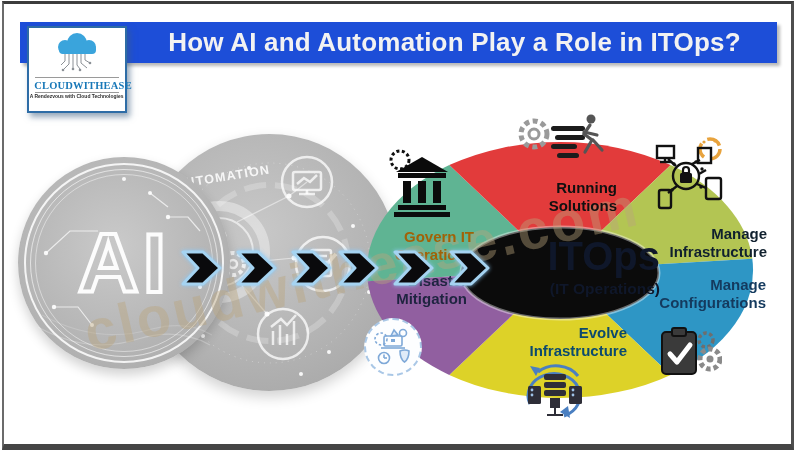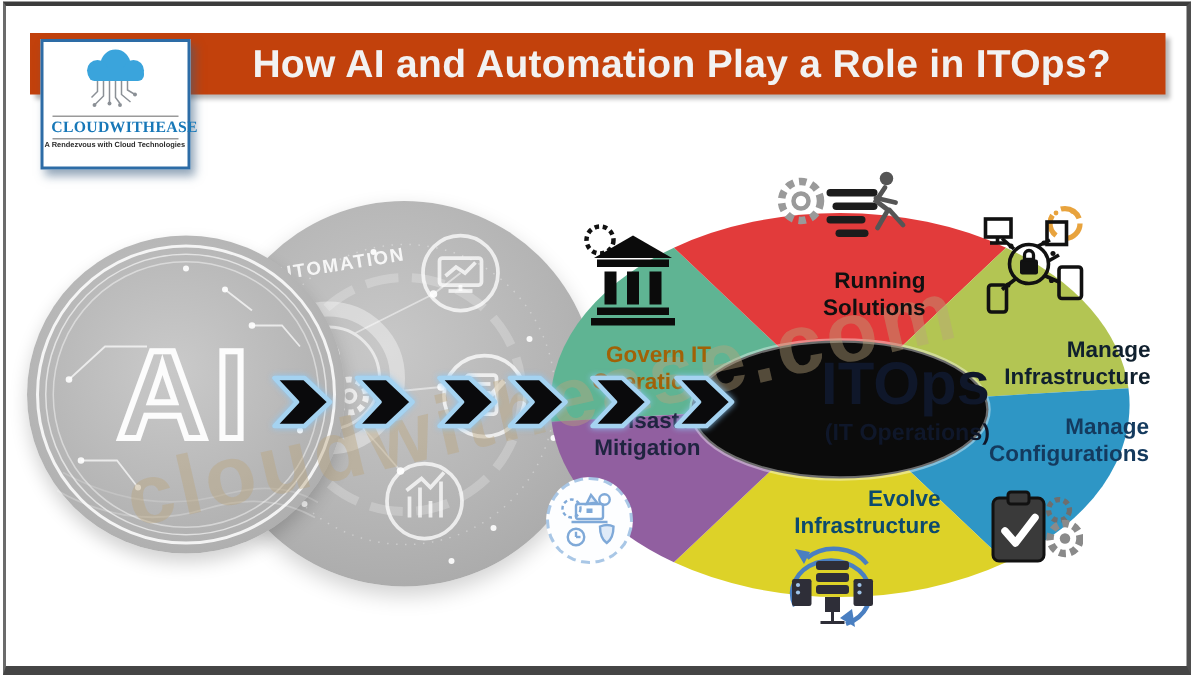--- a/index.html
+++ b/index.html
@@ -2,21 +2,21 @@
 <html><head>
 <meta charset="utf-8">
 <style>
   html,body{margin:0;padding:0;}
   body{width:800px;height:455px;position:relative;background:#fff;font-family:"Liberation Sans",sans-serif;overflow:hidden;}
   .abs{position:absolute;}
   
   .frame{left:2px;top:1px;width:787px;height:440px;border-top:3px solid #3c3c3c;border-left:2px solid #6b6b6b;
          border-right:3px solid #4e4e4e;border-bottom:6px solid #454545;pointer-events:none;z-index:90;}
   
-  .title-bar{left:20px;top:22px;width:757px;height:41px;background:#c2410c;z-index:4;
+  .title-bar{left:20px;top:22px;width:757px;height:41px;background:#1d4ed8;z-index:4;
              box-shadow:3px 3px 3px rgba(0,0,0,.28);display:flex;align-items:center;}
   .title-text{width:100%;padding-left:112px;text-align:center;color:#f2f2f2;font-size:26px;font-weight:bold;letter-spacing:.2px;}
   
   .logo-box{left:27px;top:26px;width:96px;height:83px;background:#fff;border:2px solid #2d6ca6;z-index:6;
             box-shadow:3px 4px 6px rgba(60,95,130,.55);display:flex;flex-direction:column;align-items:center;}
   .logo-cloud{margin-top:4px;}
   .logo-rule{width:84px;border-top:1px solid #9a9a9a;margin-top:1px;}
   .logo-brand{font-family:"Liberation Serif",serif;font-weight:bold;color:#1878b8;font-size:10.5px;letter-spacing:.2px;margin-top:2px;padding-left:12px;}
   .logo-tagline{font-size:8px;font-weight:bold;color:#2b2b2b;transform:scale(.62);transform-origin:center;white-space:nowrap;margin-top:-1px;}
   

